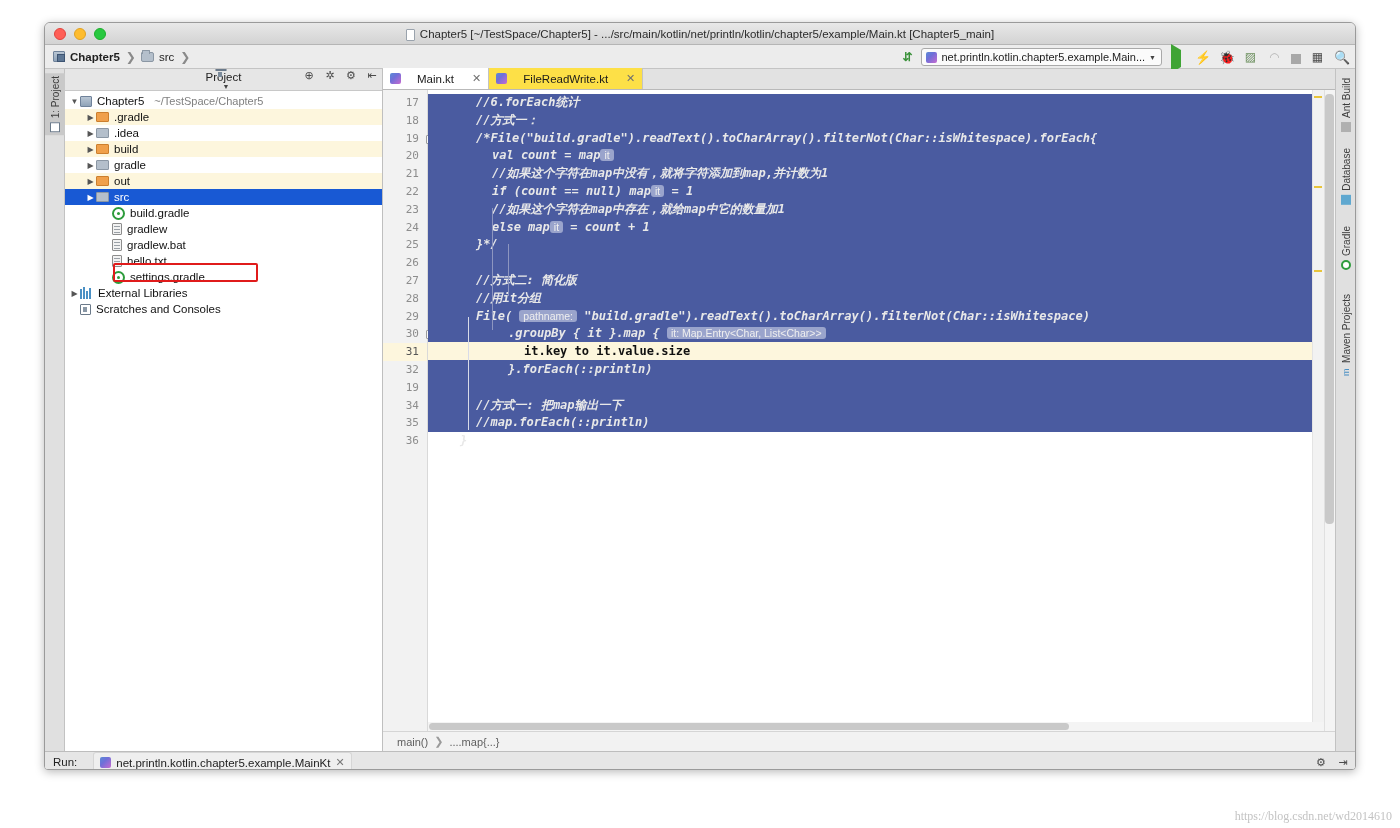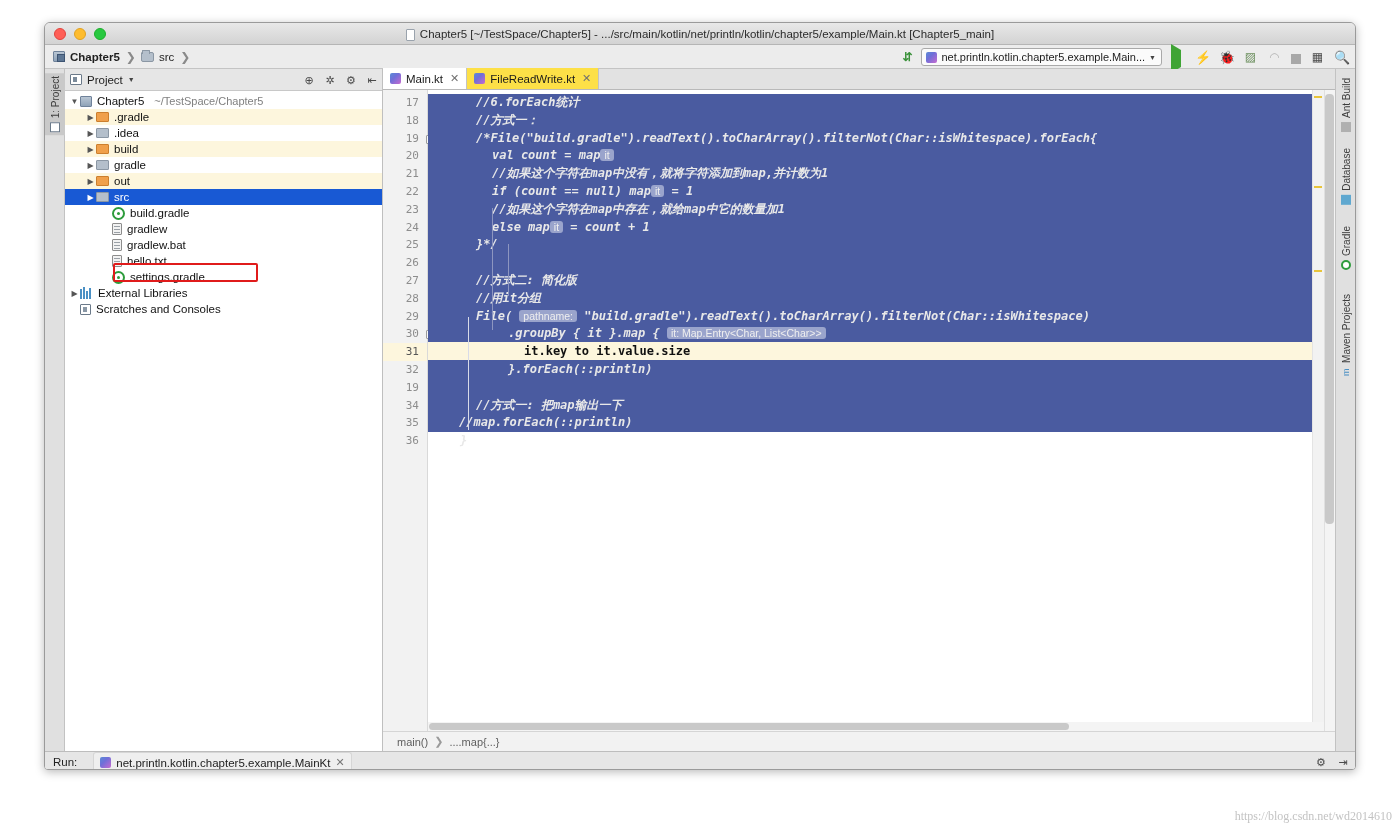--- a/index.html
+++ b/index.html
@@ -123,21 +123,21 @@
   .vlabel.active { background: #c9c9c9; }
   .mini-ico { width: 10px; height: 10px; display: inline-block; }
   
   #leftpanel {
     width: 318px; background: #ffffff; display: flex; flex-direction: column;
     border-right: 1px solid #bfbfbf;
   }
   #project-header {
     height: 22px; background: #e6e6e6; border-bottom: 1px solid #c8c8c8;
     display: flex; align-items: center; padding: 0 5px;
-    font-size: 11.5px; color: #222; position: relative;
+    font-size: 11.5px; color: #222; position: relative; flex-direction: column;
   }
   .proj-ico {
     width: 12px; height: 11px; border: 1px solid #6b7a8a; border-radius: 1px;
     margin-right: 5px; background: #fff; display: inline-block; position: relative;
   }
   .proj-ico:after{ content:''; position:absolute; left:2px; top:2px; width:4px; height:5px; background:#7b8b9b;}
   #project-header .tools { position: absolute; right: 4px; display: flex; gap: 9px; align-items: center; }
   .gicon { width: 12px; height: 12px; display:inline-block; color:#4a4a4a; font-size:11px; line-height:12px; text-align:center;}
   #tree { flex: 1; overflow: hidden; font-size: 11.5px; color: #111; padding-top: 2px; }
   .row {
@@ -182,21 +182,21 @@
     border: 2px solid #e01b1b; border-radius: 2px;
     pointer-events: none;
   }
   
   #editorcol { flex: 1; display: flex; flex-direction: column; min-width: 0; }
   #tabs {
     height: 21px; background: #e2e2e2; display: flex; align-items: flex-end;
     border-bottom: 1px solid #b9b9b9;
   }
   .tab {
-    height: 21px; display: flex; align-items: center; gap: 5px;
+    height: 21px; display: flex; align-items: center; gap: 16px;
     padding: 0 7px; font-size: 11.5px; color: #1a1a1a;
     border-right: 1px solid #c3c3c3;
   }
   .tab.active { background: #ffffff; }
   .tab.inactive { background: #fde047; }
   .tab .close { color: #707070; font-size: 11px; margin-left: 2px; }
   #editorbody { flex: 1; display: flex; position: relative; background: #ffffff; min-height: 0; }
   #gutter {
     width: 45px; background: #f2f2f2; border-right: 1px solid #d9d9d9;
     font-family: "DejaVu Sans Mono", monospace; font-size: 11px; color: #8d8d8d;
@@ -493,21 +493,21 @@
                 <div class="cl" style="padding-left: 48px;">}*/</div>
                 <div class="cl" style="padding-left: 32px;"></div>
                 <div class="cl" style="padding-left: 48px;">//方式二: 简化版</div>
                 <div class="cl" style="padding-left: 48px;">//用it分组</div>
                 <div class="cl" style="padding-left: 48px;">File( <span class="hint">pathname:</span> "build.gradle").readText().toCharArray().filterNot(Char::isWhitespace)</div>
                 <div class="cl" style="padding-left: 80px;">.groupBy { it }.map { <span class="hint">it: Map.Entry&lt;Char, List&lt;Char&gt;&gt;</span></div>
                 <div class="cl cur-unsel" style="padding-left: 96px;">it.key to it.value.size</div>
                 <div class="cl" style="padding-left: 80px;">}.forEach(::println)</div>
                 <div class="cl" style="padding-left: 32px;"></div>
                 <div class="cl" style="padding-left: 48px;">//方式一: 把map输出一下</div>
-                <div class="cl" style="padding-left: 31px;">//map.forEach(::println)</div>
+                <div class="cl" style="padding-left: 48px;">//map.forEach(::println)</div>
                 <div class="cl" style="padding-left: 32px;">}</div>
               </div>
           <div class="indent-guide" style="left: 64px; top: 118px; bottom: auto; height: 122px; z-index: 3;"></div>
               <div class="indent-guide" style="left: 80px; top: 154px; bottom: auto; height: 52px; z-index: 3;"></div>
               <div class="indent-guide" style="left: 40px; top: 227px; height: 113px; bottom: auto; z-index: 3; background: rgb(216, 219, 232);"></div>
             </div>
           <div id="marker-right">
             <div class="marker" style="top:6px;background:#e8c43a;"></div>
             <div class="marker" style="top:96px;background:#e8c43a;"></div>
             <div class="marker" style="top:180px;background:#e8c43a;"></div>

